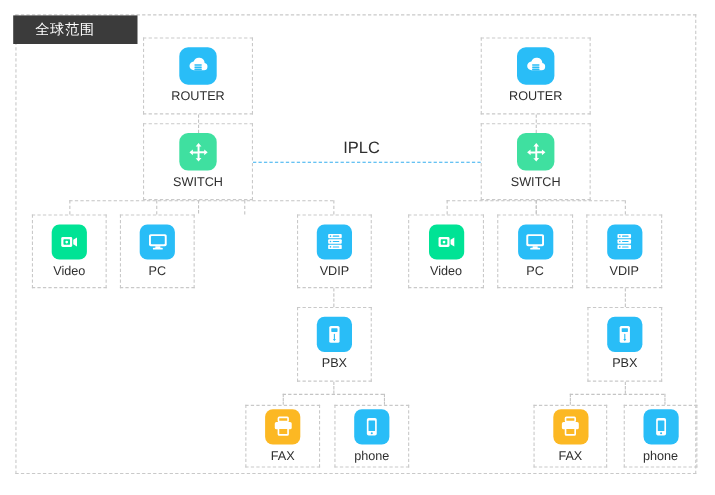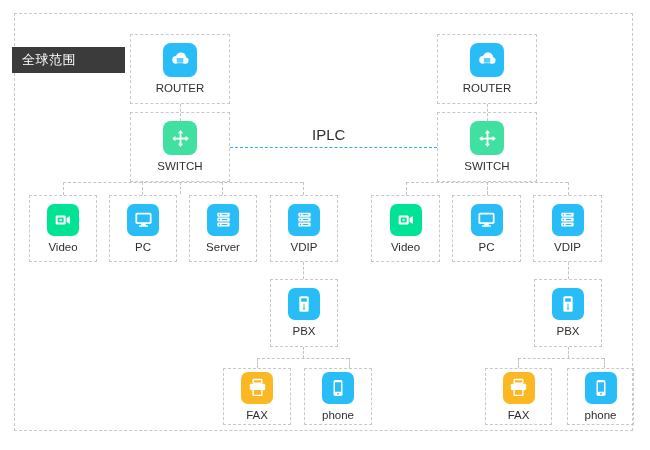--- a/index.html
+++ b/index.html
@@ -31,25 +31,24 @@
   .title-tag {
     position: absolute;
     left: 12px;
     top: 14px;
     width: 113px;
     height: 26px;
     background: #3b3b3b;
     color: #ffffff;
     font-size: 13px;
     line-height: 26px;
-    padding-left: 10px;
+    padding-left: 20px;
     box-sizing: border-box;
     white-space: nowrap;
     letter-spacing: 0.5px;
-    margin-top: 33px;
   }
   
   .node {
     position: absolute;
     border: 1px dashed #c9c9c9;
     box-sizing: border-box;
     display: flex;
     flex-direction: column;
     align-items: center;
     justify-content: center;
@@ -179,150 +178,134 @@
       <svg width="21" height="21" viewBox="0 0 24 24" fill="none">
         <rect x="2.8" y="4.4" width="18.4" height="12.6" rx="1.8" fill="#ffffff"></rect>
         <rect x="4.8" y="6.4" width="14.4" height="8.6" rx="0.8" fill="#29bdf7"></rect>
         <rect x="9.4" y="17" width="5.2" height="2" fill="#ffffff"></rect>
         <rect x="6.8" y="18.6" width="10.4" height="1.8" rx="0.9" fill="#ffffff"></rect>
       </svg>
     </span>
     <span class="label">PC</span>
   </div>
 
-  <div class="node" style="left:189px; top:195px; width:68px; height:67px;">
+
+  <div class="node" style="left:270px; top:195px; width:68px; height:67px;">
     <span class="icon" style="background:#29bdf7;">
       <svg width="19" height="19" viewBox="0 0 24 24" fill="none">
         <rect x="4.2" y="3.4" width="15.6" height="5" rx="1.1" fill="#ffffff"></rect>
         <rect x="4.2" y="9.6" width="15.6" height="5" rx="1.1" fill="#ffffff"></rect>
         <rect x="4.2" y="15.8" width="15.6" height="5" rx="1.1" fill="#ffffff"></rect>
         <circle cx="6.9" cy="5.9" r="0.95" fill="#29bdf7"></circle>
         <circle cx="6.9" cy="12.1" r="0.95" fill="#29bdf7"></circle>
         <circle cx="6.9" cy="18.3" r="0.95" fill="#29bdf7"></circle>
         <rect x="9.4" y="5.3" width="7.6" height="1.2" rx="0.6" fill="#29bdf7"></rect>
         <rect x="9.4" y="11.5" width="7.6" height="1.2" rx="0.6" fill="#29bdf7"></rect>
         <rect x="9.4" y="17.7" width="7.6" height="1.2" rx="0.6" fill="#29bdf7"></rect>
       </svg>
     </span>
-    <span class="label">Server</span>
-  </div>
-
-  <div class="node" style="left:270px; top:195px; width:68px; height:67px;">
+    <span class="label">VDIP</span>
+  </div>
+
+  <div class="node" style="left:270px; top:279px; width:68px; height:68px;">
+    <span class="icon" style="background:#29bdf7;">
+      <svg width="20" height="20" viewBox="0 0 24 24" fill="none">
+        <rect x="6.4" y="2.8" width="11.2" height="18.4" rx="1.8" fill="#ffffff"></rect>
+        <rect x="8.6" y="5.2" width="6.8" height="4.2" rx="0.7" fill="#29bdf7"></rect>
+        <rect x="11.4" y="11.4" width="1.2" height="6.4" rx="0.6" fill="#29bdf7"></rect>
+        <path d="M12 19.4 10.4 17h3.2z" fill="#29bdf7"></path>
+      </svg>
+    </span>
+    <span class="label">PBX</span>
+  </div>
+
+  <div class="node" style="left:223px; top:368px; width:68px; height:57px;">
+    <span class="icon" style="background:#fcb823;">
+      <svg width="21" height="21" viewBox="0 0 24 24" fill="none">
+        <rect x="7" y="2.8" width="10" height="4.4" rx="0.8" stroke="#ffffff" stroke-width="1.7"></rect>
+        <rect x="3.2" y="7.6" width="17.6" height="7.6" rx="1.7" fill="#ffffff"></rect>
+        <rect x="7" y="14" width="10" height="7" rx="0.8" fill="#fcb823" stroke="#ffffff" stroke-width="1.7"></rect>
+      </svg>
+    </span>
+    <span class="label">FAX</span>
+  </div>
+
+  <div class="node" style="left:304px; top:368px; width:68px; height:57px;">
+    <span class="icon" style="background:#29bdf7;">
+      <svg width="20" height="20" viewBox="0 0 24 24" fill="none">
+        <rect x="6.6" y="2.4" width="10.8" height="19.2" rx="2" fill="#ffffff"></rect>
+        <rect x="8.4" y="5" width="7.2" height="11.6" rx="0.7" fill="#29bdf7"></rect>
+        <circle cx="12" cy="19" r="1.15" fill="#29bdf7"></circle>
+      </svg>
+    </span>
+    <span class="label">phone</span>
+  </div>
+
+  <div class="node big" style="left:437px; top:34px; width:100px; height:70px;">
+    <span class="icon" style="background:#29bdf7;">
+      <svg width="22" height="22" viewBox="0 0 24 24" fill="#ffffff">
+        <path d="M18.6 9.1A5.6 5.6 0 0 0 7.7 7.6 4.3 4.3 0 0 0 8 16.2h10a3.6 3.6 0 0 0 .6-7.1z"></path>
+        <rect x="8.4" y="10.2" width="7.4" height="1.5" rx="0.6" fill="#29bdf7"></rect>
+        <rect x="8.4" y="12.4" width="7.4" height="1.5" rx="0.6" fill="#29bdf7"></rect>
+        <rect x="8.4" y="14.6" width="7.4" height="1.5" rx="0.6" fill="#29bdf7"></rect>
+      </svg>
+    </span>
+    <span class="label">ROUTER</span>
+  </div>
+
+  <div class="node big" style="left:437px; top:112px; width:100px; height:70px;">
+    <span class="icon" style="background:#3fe0a0;">
+      <svg width="21" height="21" viewBox="0 0 24 24" fill="#ffffff">
+        <path d="M12 2.4 15 6h-2v4.9h4.9V9l3.6 3-3.6 3v-2H13v4.9h2L12 21.6 9 18h2v-4.9H6.1V15L2.5 12l3.6-3v2H11V6H9z"></path>
+      </svg>
+    </span>
+    <span class="label">SWITCH</span>
+  </div>
+
+  <div class="node" style="left:371px; top:195px; width:69px; height:67px;">
+    <span class="icon" style="background:#00e395;">
+      <svg width="20" height="20" viewBox="0 0 24 24" fill="none">
+        <rect x="3.2" y="6.6" width="12" height="10.8" rx="1.6" fill="#ffffff"></rect>
+        <rect x="5.6" y="9" width="7.2" height="6" rx="0.8" fill="#00e395"></rect>
+        <circle cx="9.2" cy="12" r="1.5" fill="#ffffff"></circle>
+        <path d="M16.3 9.6 20.4 7.2v9.6l-4.1-2.4z" fill="#ffffff"></path>
+      </svg>
+    </span>
+    <span class="label">Video</span>
+  </div>
+
+  <div class="node" style="left:452px; top:195px; width:69px; height:67px;">
+    <span class="icon" style="background:#29bdf7;">
+      <svg width="21" height="21" viewBox="0 0 24 24" fill="none">
+        <rect x="2.8" y="4.4" width="18.4" height="12.6" rx="1.8" fill="#ffffff"></rect>
+        <rect x="4.8" y="6.4" width="14.4" height="8.6" rx="0.8" fill="#29bdf7"></rect>
+        <rect x="9.4" y="17" width="5.2" height="2" fill="#ffffff"></rect>
+        <rect x="6.8" y="18.6" width="10.4" height="1.8" rx="0.9" fill="#ffffff"></rect>
+      </svg>
+    </span>
+    <span class="label">PC</span>
+  </div>
+
+  <div class="node" style="left:533px; top:195px; width:69px; height:67px;">
     <span class="icon" style="background:#29bdf7;">
       <svg width="19" height="19" viewBox="0 0 24 24" fill="none">
         <rect x="4.2" y="3.4" width="15.6" height="5" rx="1.1" fill="#ffffff"></rect>
         <rect x="4.2" y="9.6" width="15.6" height="5" rx="1.1" fill="#ffffff"></rect>
         <rect x="4.2" y="15.8" width="15.6" height="5" rx="1.1" fill="#ffffff"></rect>
         <circle cx="6.9" cy="5.9" r="0.95" fill="#29bdf7"></circle>
         <circle cx="6.9" cy="12.1" r="0.95" fill="#29bdf7"></circle>
         <circle cx="6.9" cy="18.3" r="0.95" fill="#29bdf7"></circle>
         <rect x="9.4" y="5.3" width="7.6" height="1.2" rx="0.6" fill="#29bdf7"></rect>
         <rect x="9.4" y="11.5" width="7.6" height="1.2" rx="0.6" fill="#29bdf7"></rect>
         <rect x="9.4" y="17.7" width="7.6" height="1.2" rx="0.6" fill="#29bdf7"></rect>
       </svg>
     </span>
     <span class="label">VDIP</span>
   </div>
 
-  <div class="node" style="left:270px; top:279px; width:68px; height:68px;">
-    <span class="icon" style="background:#29bdf7;">
-      <svg width="20" height="20" viewBox="0 0 24 24" fill="none">
-        <rect x="6.4" y="2.8" width="11.2" height="18.4" rx="1.8" fill="#ffffff"></rect>
-        <rect x="8.6" y="5.2" width="6.8" height="4.2" rx="0.7" fill="#29bdf7"></rect>
-        <rect x="11.4" y="11.4" width="1.2" height="6.4" rx="0.6" fill="#29bdf7"></rect>
-        <path d="M12 19.4 10.4 17h3.2z" fill="#29bdf7"></path>
-      </svg>
-    </span>
-    <span class="label">PBX</span>
-  </div>
-
-  <div class="node" style="left:223px; top:368px; width:68px; height:57px;">
-    <span class="icon" style="background:#fcb823;">
-      <svg width="21" height="21" viewBox="0 0 24 24" fill="none">
-        <rect x="7" y="2.8" width="10" height="4.4" rx="0.8" stroke="#ffffff" stroke-width="1.7"></rect>
-        <rect x="3.2" y="7.6" width="17.6" height="7.6" rx="1.7" fill="#ffffff"></rect>
-        <rect x="7" y="14" width="10" height="7" rx="0.8" fill="#fcb823" stroke="#ffffff" stroke-width="1.7"></rect>
-      </svg>
-    </span>
-    <span class="label">FAX</span>
-  </div>
-
-  <div class="node" style="left:304px; top:368px; width:68px; height:57px;">
-    <span class="icon" style="background:#29bdf7;">
-      <svg width="20" height="20" viewBox="0 0 24 24" fill="none">
-        <rect x="6.6" y="2.4" width="10.8" height="19.2" rx="2" fill="#ffffff"></rect>
-        <rect x="8.4" y="5" width="7.2" height="11.6" rx="0.7" fill="#29bdf7"></rect>
-        <circle cx="12" cy="19" r="1.15" fill="#29bdf7"></circle>
-      </svg>
-    </span>
-    <span class="label">phone</span>
-  </div>
-
-  <div class="node big" style="left:437px; top:34px; width:100px; height:70px;">
-    <span class="icon" style="background:#29bdf7;">
-      <svg width="22" height="22" viewBox="0 0 24 24" fill="#ffffff">
-        <path d="M18.6 9.1A5.6 5.6 0 0 0 7.7 7.6 4.3 4.3 0 0 0 8 16.2h10a3.6 3.6 0 0 0 .6-7.1z"></path>
-        <rect x="8.4" y="10.2" width="7.4" height="1.5" rx="0.6" fill="#29bdf7"></rect>
-        <rect x="8.4" y="12.4" width="7.4" height="1.5" rx="0.6" fill="#29bdf7"></rect>
-        <rect x="8.4" y="14.6" width="7.4" height="1.5" rx="0.6" fill="#29bdf7"></rect>
-      </svg>
-    </span>
-    <span class="label">ROUTER</span>
-  </div>
-
-  <div class="node big" style="left:437px; top:112px; width:100px; height:70px;">
-    <span class="icon" style="background:#3fe0a0;">
-      <svg width="21" height="21" viewBox="0 0 24 24" fill="#ffffff">
-        <path d="M12 2.4 15 6h-2v4.9h4.9V9l3.6 3-3.6 3v-2H13v4.9h2L12 21.6 9 18h2v-4.9H6.1V15L2.5 12l3.6-3v2H11V6H9z"></path>
-      </svg>
-    </span>
-    <span class="label">SWITCH</span>
-  </div>
-
-  <div class="node" style="left:371px; top:195px; width:69px; height:67px;">
-    <span class="icon" style="background:#00e395;">
-      <svg width="20" height="20" viewBox="0 0 24 24" fill="none">
-        <rect x="3.2" y="6.6" width="12" height="10.8" rx="1.6" fill="#ffffff"></rect>
-        <rect x="5.6" y="9" width="7.2" height="6" rx="0.8" fill="#00e395"></rect>
-        <circle cx="9.2" cy="12" r="1.5" fill="#ffffff"></circle>
-        <path d="M16.3 9.6 20.4 7.2v9.6l-4.1-2.4z" fill="#ffffff"></path>
-      </svg>
-    </span>
-    <span class="label">Video</span>
-  </div>
-
-  <div class="node" style="left:452px; top:195px; width:69px; height:67px;">
-    <span class="icon" style="background:#29bdf7;">
-      <svg width="21" height="21" viewBox="0 0 24 24" fill="none">
-        <rect x="2.8" y="4.4" width="18.4" height="12.6" rx="1.8" fill="#ffffff"></rect>
-        <rect x="4.8" y="6.4" width="14.4" height="8.6" rx="0.8" fill="#29bdf7"></rect>
-        <rect x="9.4" y="17" width="5.2" height="2" fill="#ffffff"></rect>
-        <rect x="6.8" y="18.6" width="10.4" height="1.8" rx="0.9" fill="#ffffff"></rect>
-      </svg>
-    </span>
-    <span class="label">PC</span>
-  </div>
-
-  <div class="node" style="left:533px; top:195px; width:69px; height:67px;">
-    <span class="icon" style="background:#29bdf7;">
-      <svg width="19" height="19" viewBox="0 0 24 24" fill="none">
-        <rect x="4.2" y="3.4" width="15.6" height="5" rx="1.1" fill="#ffffff"></rect>
-        <rect x="4.2" y="9.6" width="15.6" height="5" rx="1.1" fill="#ffffff"></rect>
-        <rect x="4.2" y="15.8" width="15.6" height="5" rx="1.1" fill="#ffffff"></rect>
-        <circle cx="6.9" cy="5.9" r="0.95" fill="#29bdf7"></circle>
-        <circle cx="6.9" cy="12.1" r="0.95" fill="#29bdf7"></circle>
-        <circle cx="6.9" cy="18.3" r="0.95" fill="#29bdf7"></circle>
-        <rect x="9.4" y="5.3" width="7.6" height="1.2" rx="0.6" fill="#29bdf7"></rect>
-        <rect x="9.4" y="11.5" width="7.6" height="1.2" rx="0.6" fill="#29bdf7"></rect>
-        <rect x="9.4" y="17.7" width="7.6" height="1.2" rx="0.6" fill="#29bdf7"></rect>
-      </svg>
-    </span>
-    <span class="label">VDIP</span>
-  </div>
-
   <div class="node" style="left:534px; top:279px; width:68px; height:68px;">
     <span class="icon" style="background:#29bdf7;">
       <svg width="20" height="20" viewBox="0 0 24 24" fill="none">
         <rect x="6.4" y="2.8" width="11.2" height="18.4" rx="1.8" fill="#ffffff"></rect>
         <rect x="8.6" y="5.2" width="6.8" height="4.2" rx="0.7" fill="#29bdf7"></rect>
         <rect x="11.4" y="11.4" width="1.2" height="6.4" rx="0.6" fill="#29bdf7"></rect>
         <path d="M12 19.4 10.4 17h3.2z" fill="#29bdf7"></path>
       </svg>
     </span>
     <span class="label">PBX</span>

